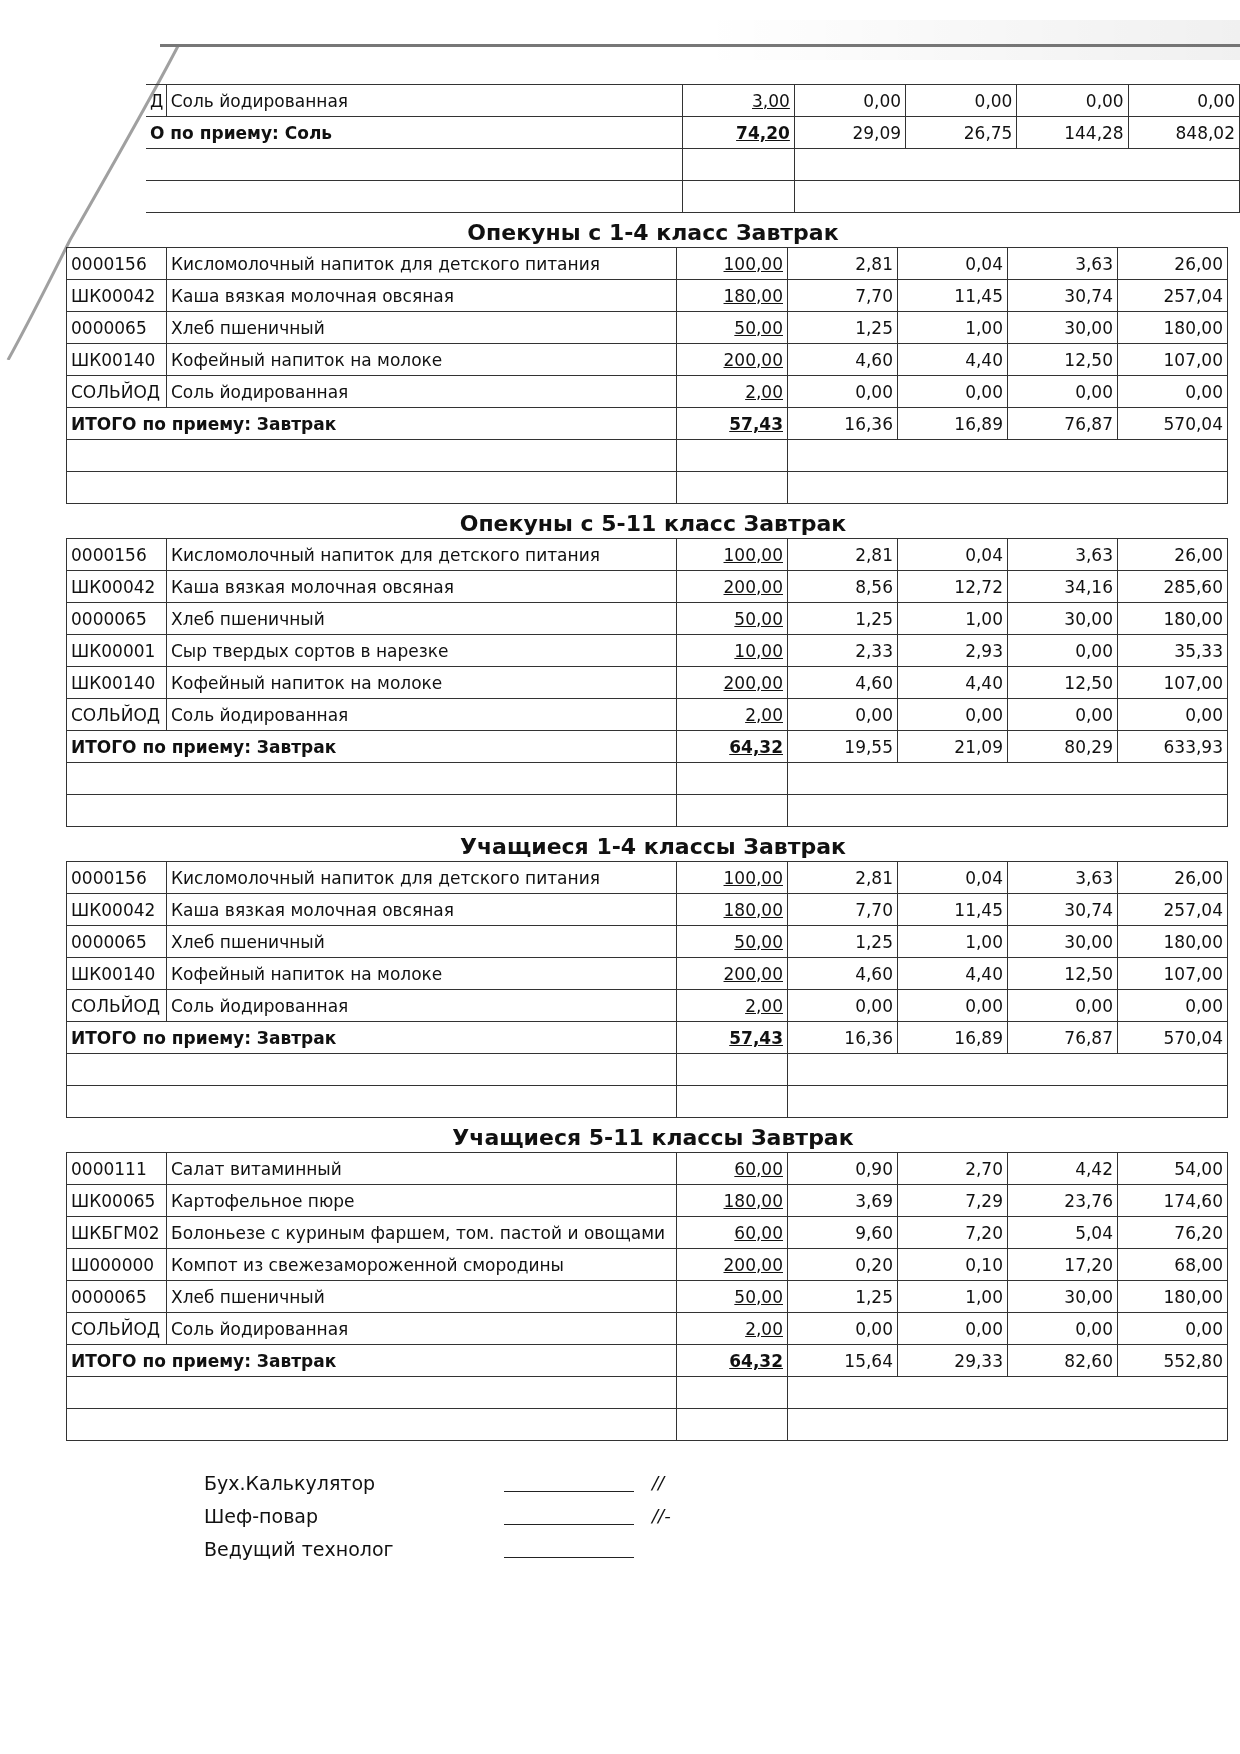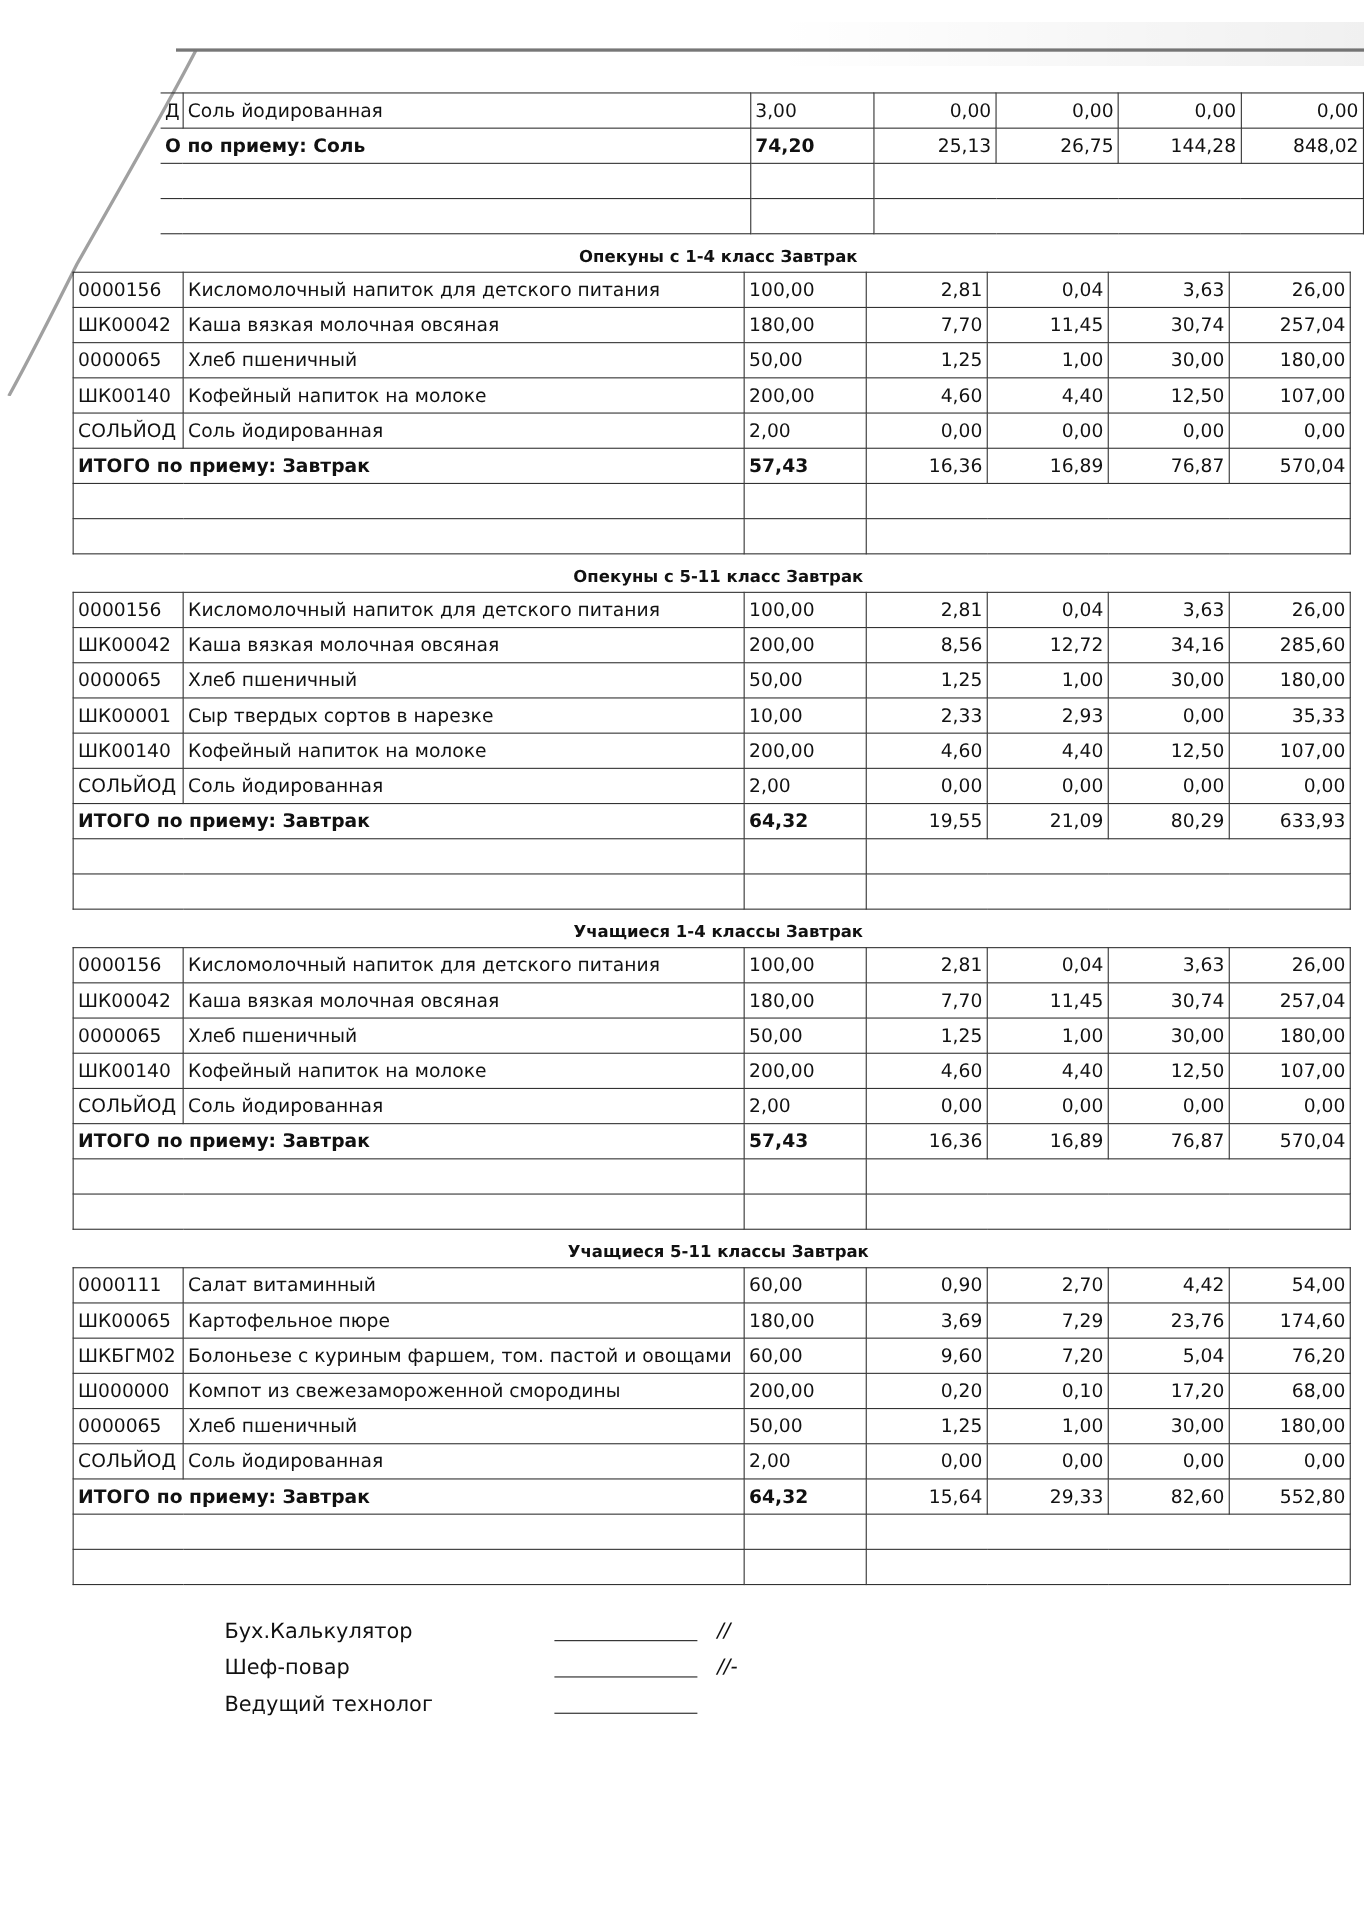--- a/index.html
+++ b/index.html
@@ -30,26 +30,26 @@
   }
   table.menu td {
     border: 1.5px solid #333; height: 31px; padding: 0 4px;
     white-space: nowrap; overflow: hidden;
   }
   col.c-code { width: 100px; }
   col.c-name { width: 510px; }
   col.c-qty  { width: 111px; }
   col.c-n    { width: 110px; }
   td.num { text-align: right; }
-  td.qty { text-align: left; }
+  td.qty { text-align: right; text-decoration: underline; }
   tr.total td { font-weight: bold; }
   tr.total td.kbju { font-weight: normal; }
   tr.blank td { height: 31px; }
   .section-title {
-    text-align: center; font-weight: bold; font-size: 15px;
+    text-align: center; font-weight: bold; font-size: 22px;
     width: 1174px; height: 34px; line-height: 40px;
   }
   .top-block { position: relative; left: -66px; }
   .top-block table.menu td:first-child { border-left: none; }
   .signatures {
     position: absolute; left: 173px; top: 1466px; font-size: 19px;
   }
   .sig-row { height: 33px; display: flex; align-items: center; margin-left: 31px; }
   .sig-label { width: 300px; }
   .sig-line { width: 130px; border-bottom: 1.5px solid #222; height: 18px; margin-left: 0; }
@@ -82,21 +82,21 @@
             <td>Соль йодированная</td>
             <td class="qty">3,00</td>
             <td class="num">0,00</td>
             <td class="num">0,00</td>
             <td class="num">0,00</td>
             <td class="num">0,00</td>
           </tr>
           <tr class="total">
             <td colspan="2">О по приему: Соль</td>
             <td class="qty">74,20</td>
-            <td class="num kbju">25,13</td>
+            <td class="num kbju">29,09</td>
             <td class="num kbju">26,75</td>
             <td class="num kbju">144,28</td>
             <td class="num kbju">848,02</td>
           </tr>
           <tr class="blank">
             <td colspan="2"></td>
             <td></td>
             <td colspan="4"></td>
           </tr>
           <tr class="blank">

